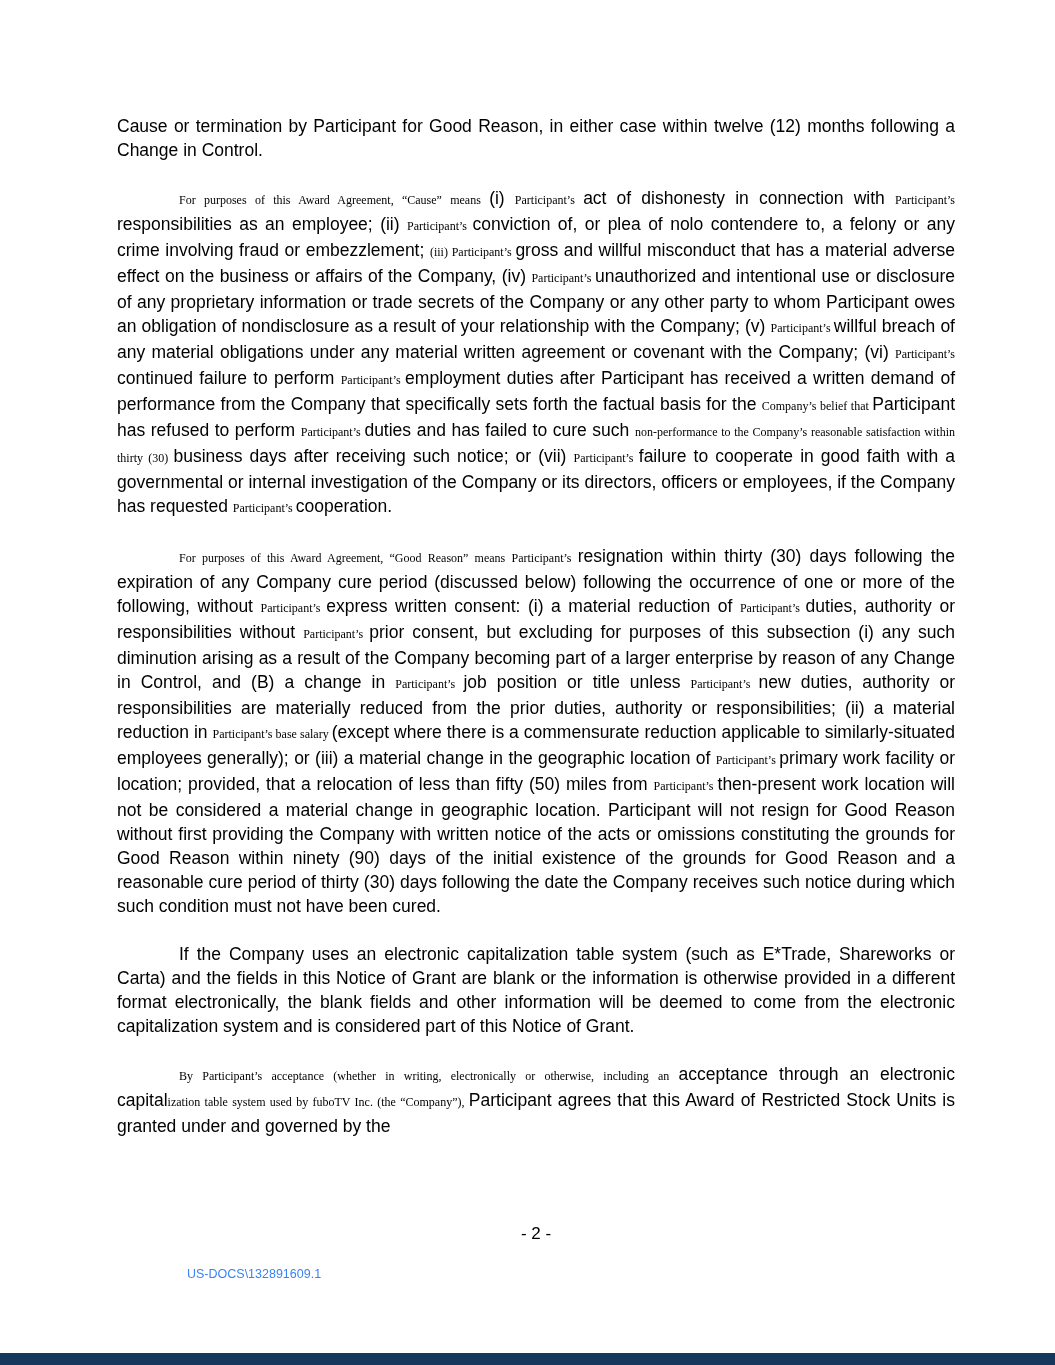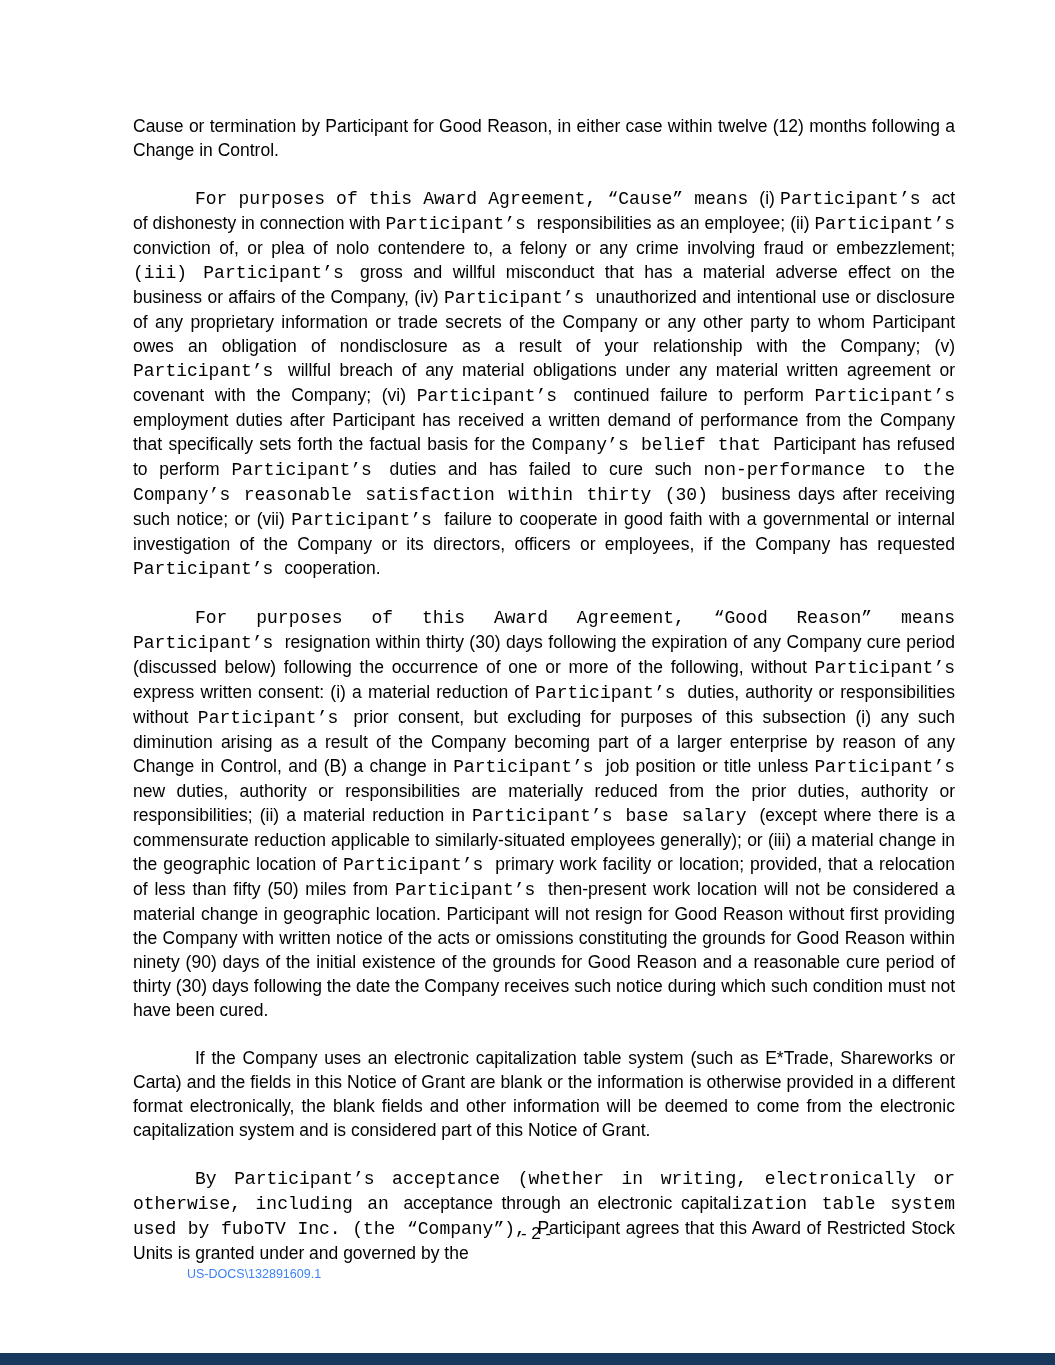--- a/index.html
+++ b/index.html
@@ -12,29 +12,29 @@
     color: #000000;
   }
   .content {
     position: absolute;
     left: 117px;
     top: 114px;
     width: 838px;
     text-align: justify;
   }
   p.para {
-    margin: 0 0 24px 16px;
+    margin: 0 0 24px 0;
     font-family: "Liberation Sans", sans-serif;
     font-size: 17.5px;
     line-height: 24px;
     color: #000000;
   }
   p.para.indent { text-indent: 62px; }
   .seg-sans  { font-family: "Liberation Sans", sans-serif; }
-  .seg-serif { font-family: Liberation Mono, monospace; font-size: 18px; }
+  .seg-serif { font-family: Liberation Serif, serif; font-size: 12px; }
   .page-number {
     position: absolute;
     left: 117px;
     width: 838px;
     top: 1224px;
     text-align: center;
     font-family: "Liberation Sans", sans-serif;
     font-size: 17px;
     color: #000000;
   }

